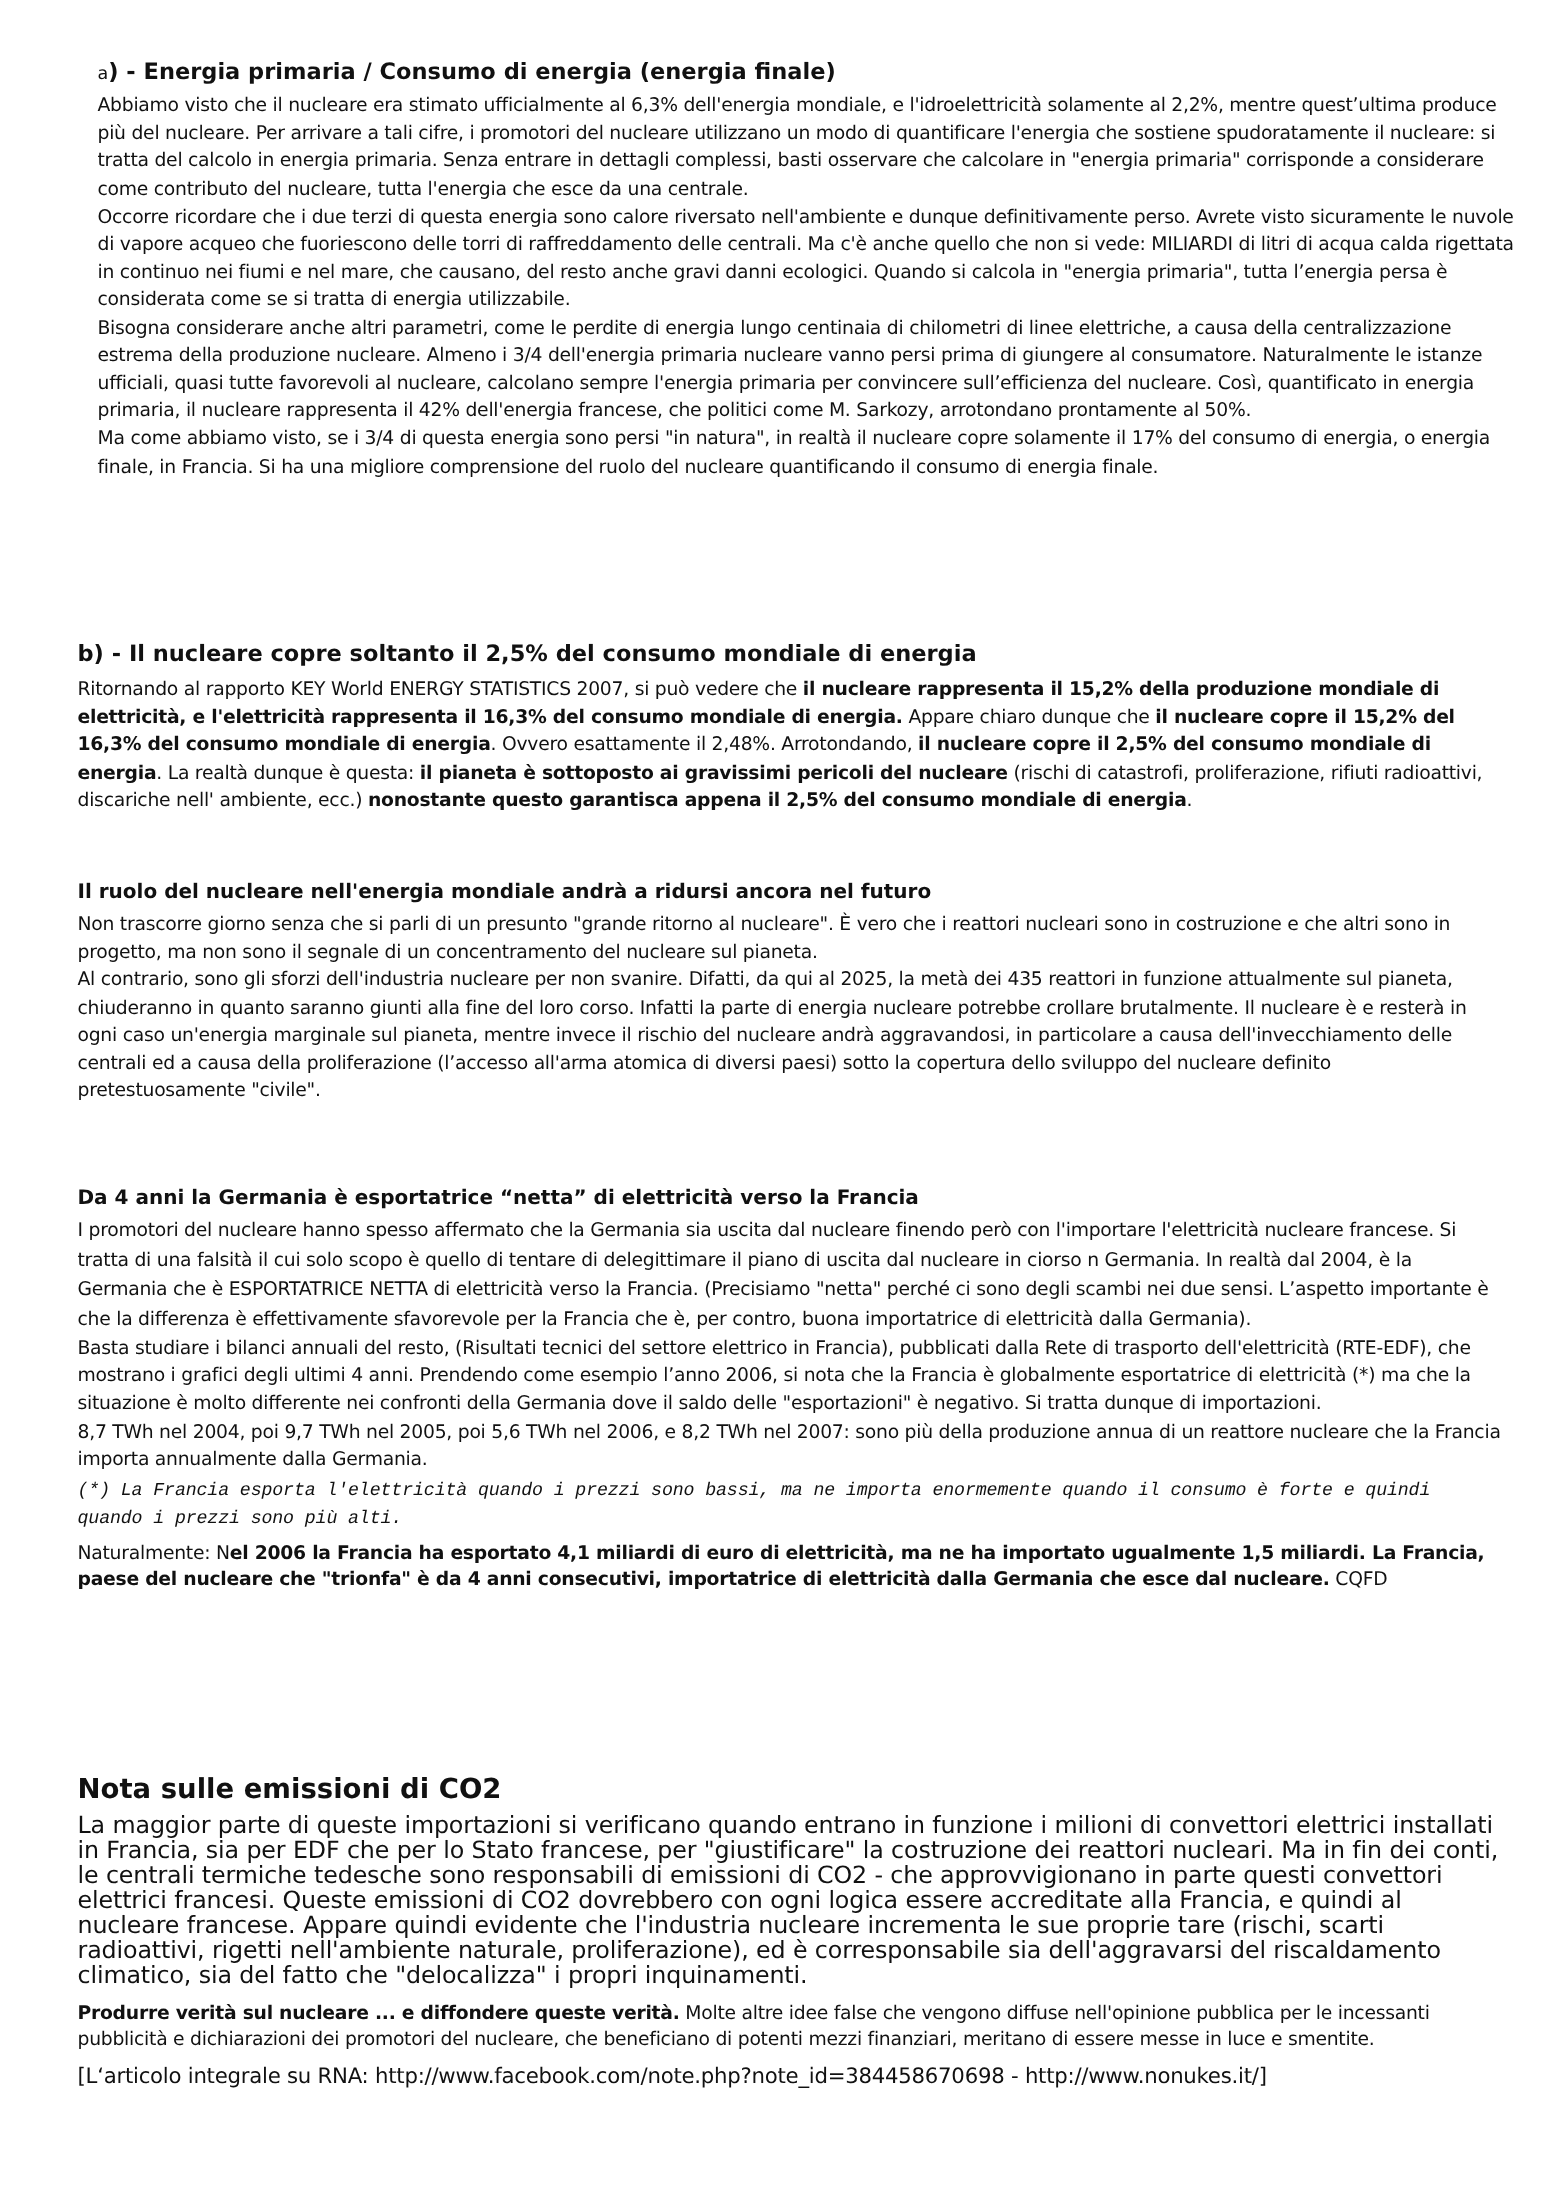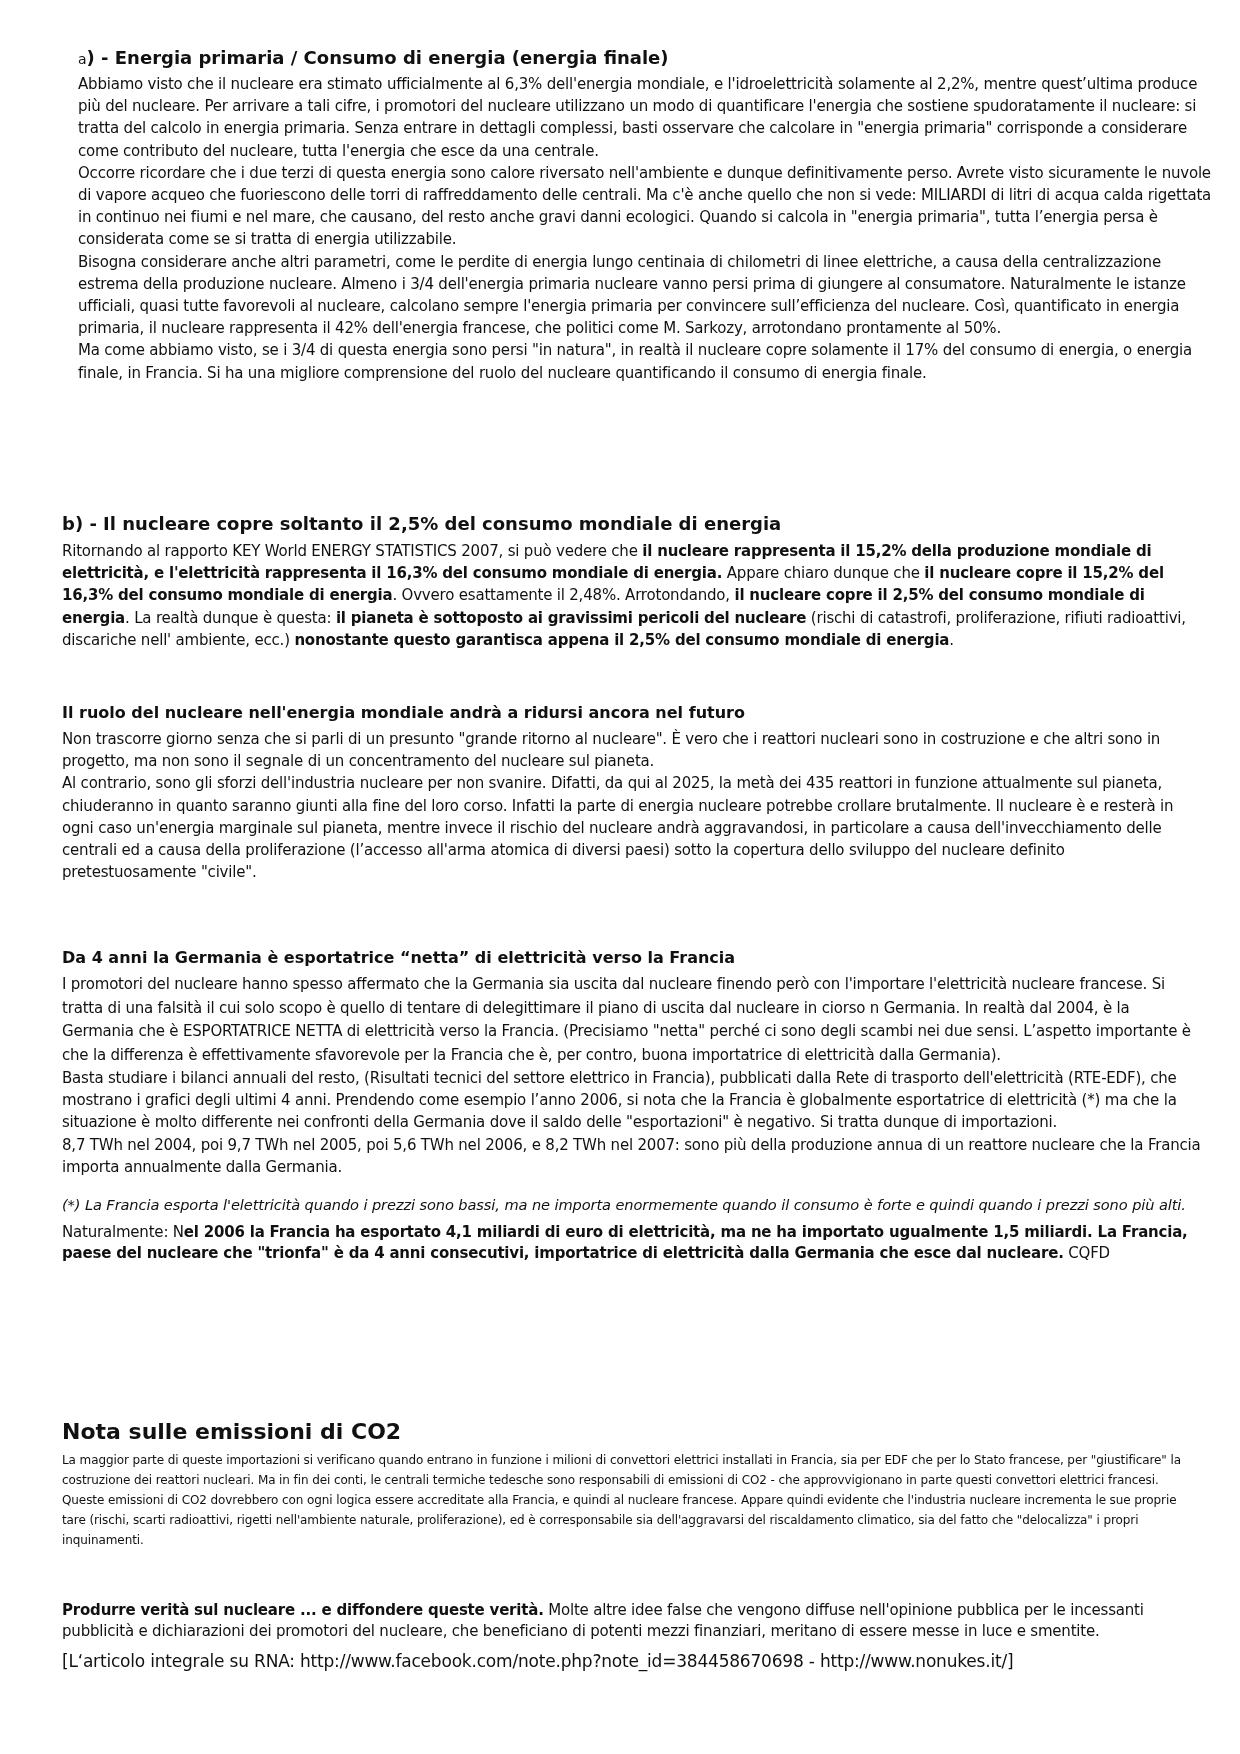--- a/index.html
+++ b/index.html
@@ -5,21 +5,21 @@
   html, body { margin:0; padding:0; background:#ffffff; }
   body { width:1240px; height:1754px; position:relative; overflow:hidden; color:#111; font-family:"DejaVu Sans", "Liberation Sans", sans-serif; }
   .page { position:absolute; left:62px; top:0; width:1140px; }
   .h { font-weight:bold; font-size:18px; line-height:24px; margin:0; white-space:nowrap; }
   .h-big { font-weight:bold; font-size:16px; line-height:26px; margin:0; white-space:nowrap; }
   .h-small-a { font-size:14px; font-weight:normal; }
   .p { font-size:15px; line-height:22.2px; margin:0; letter-spacing:-0.2px; }
   .p.tight { line-height:21.3px; }
   .p b { font-weight:bold; }
   .note { font-size:14.6px; line-height:22px; font-style:italic; margin:0; letter-spacing:-0.1px; }
-  .small { font-size:12px; line-height:20px; margin:0; letter-spacing:-0.1px; }
+  .small { font-size:19px; line-height:20px; margin:0; letter-spacing:-0.1px; }
   .sec { position:absolute; left:0; width:1140px; }
 </style>
 </head>
 <body>
 
 <div class="page">
 
   <div class="sec" style="top:46px;margin-left:16px;">
     <h2 class="h"><span class="h-small-a">a</span><span>) - Energia primaria / Consumo di energia (energia finale)</span></h2>
     <p class="p" style="margin-top:2px;">Abbiamo visto che il nucleare era stimato ufficialmente al 6,3% dell'energia mondiale, e l'idroelettricità solamente al 2,2%, mentre quest’ultima produce più del nucleare. Per arrivare a tali cifre, i promotori del nucleare utilizzano un modo di quantificare l'energia che sostiene spudoratamente il nucleare: si tratta del calcolo in energia primaria. Senza entrare in dettagli complessi, basti osservare che calcolare in "energia primaria" corrisponde a considerare come contributo del nucleare, tutta l'energia che esce da una centrale.</p>
@@ -39,21 +39,21 @@
     <h2 class="h-big">Il ruolo del nucleare nell'energia mondiale andrà a ridursi ancora nel futuro</h2>
     <p class="p" style="margin-top:2px;">Non trascorre giorno senza che si parli di un presunto  "grande ritorno al nucleare". È vero che i reattori nucleari sono in costruzione e che altri sono in progetto, ma non sono il segnale di un concentramento del nucleare sul pianeta.</p>
     <p class="p">Al contrario, sono gli sforzi dell'industria nucleare per non svanire. Difatti, da qui al 2025, la metà dei 435 reattori in funzione attualmente sul pianeta, chiuderanno in quanto saranno giunti alla fine del loro corso. Infatti la parte di energia nucleare potrebbe crollare brutalmente. Il nucleare è e resterà in ogni caso un'energia marginale sul pianeta, mentre invece il rischio del nucleare andrà aggravandosi, in particolare a causa dell'invecchiamento delle centrali ed a causa della proliferazione (l’accesso all'arma atomica di diversi paesi) sotto la copertura dello sviluppo del nucleare definito pretestuosamente "civile".</p>
   </div>
 
   <div class="sec" style="top:945px;">
     <h2 class="h-big">Da 4 anni la Germania è esportatrice “netta” di elettricità verso la Francia</h2>
     <p class="p" style="margin-top:2px; line-height:23.5px;">I promotori del nucleare hanno spesso affermato che la Germania sia uscita dal nucleare finendo però con l'importare l'elettricità nucleare francese. Si tratta di una falsità il cui solo scopo è quello di tentare di delegittimare il piano di uscita dal nucleare in ciorso n Germania. In realtà dal 2004, è la Germania che è ESPORTATRICE NETTA di elettricità verso la Francia. (Precisiamo "netta" perché ci sono degli scambi nei due sensi. L’aspetto importante è che la differenza è effettivamente sfavorevole per la Francia che è, per contro, buona importatrice di elettricità dalla Germania).</p>
     <p class="p">Basta studiare i bilanci annuali del resto, (Risultati tecnici del settore elettrico in Francia), pubblicati dalla Rete di trasporto dell'elettricità (RTE-EDF), che mostrano i grafici degli ultimi 4 anni. Prendendo come esempio l’anno 2006, si nota che la Francia è globalmente esportatrice di elettricità (*) ma che la situazione è molto differente nei confronti della Germania dove il saldo delle "esportazioni" è negativo. Si tratta dunque di importazioni.</p>
     <p class="p">8,7 TWh nel 2004, poi 9,7 TWh nel 2005, poi 5,6 TWh nel 2006, e 8,2 TWh nel 2007: sono più della produzione annua di un reattore nucleare che la Francia importa annualmente dalla Germania.</p>
-    <p class="note" style="margin-top:16px;">(*) La Francia esporta l'elettricità quando i prezzi sono bassi, ma ne importa enormemente quando il consumo è forte e quindi quando i prezzi sono più alti.</p>
+    <p class="note" style="margin-top:4px;font-family:Liberation Mono, monospace;">(*) La Francia esporta l'elettricità quando i prezzi sono bassi, ma ne importa enormemente quando il consumo è forte e quindi quando i prezzi sono più alti.</p>
     <p class="p tight" style="margin-top:6px;">
       <span>Naturalmente: N</span><b>el 2006 la Francia ha esportato 4,1 miliardi di euro di elettricità, ma ne ha importato ugualmente 1,5 miliardi. La Francia, paese del nucleare che "trionfa" è da 4 anni consecutivi, importatrice di elettricità dalla Germania che esce dal nucleare.</b><span> CQFD</span>
     </p>
   </div>
 
   <div class="sec" style="top:1420px;">
     <h3 class="h" style="font-size:22px;">Nota sulle emissioni di CO2</h3>
     <p class="small" style="margin-top:6px;">La maggior parte di queste importazioni si verificano quando entrano in funzione i milioni di convettori elettrici installati in Francia, sia per EDF che per lo Stato francese, per "giustificare" la costruzione dei reattori nucleari. Ma in fin dei conti, le centrali termiche tedesche sono responsabili di emissioni di CO2 - che approvvigionano in parte questi convettori elettrici francesi. Queste emissioni di CO2 dovrebbero con ogni logica essere accreditate alla Francia, e quindi al nucleare francese. Appare quindi evidente che l'industria nucleare incrementa le sue proprie tare (rischi, scarti radioattivi, rigetti nell'ambiente naturale, proliferazione), ed è corresponsabile sia dell'aggravarsi del riscaldamento climatico, sia del fatto che "delocalizza" i propri inquinamenti.</p>
   </div>
 

